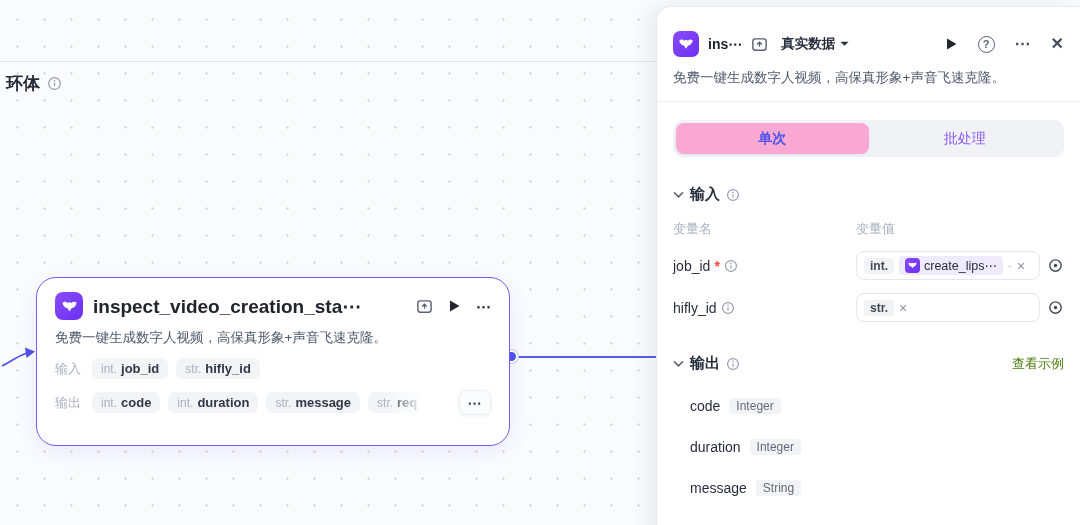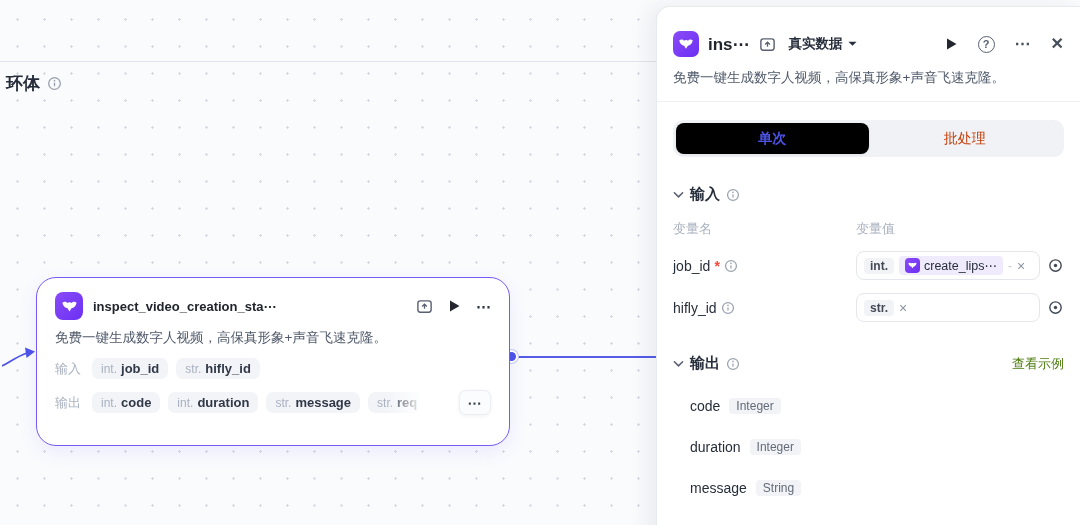--- a/index.html
+++ b/index.html
@@ -27,21 +27,21 @@
   
   .node-card {
     position:absolute; left:36px; top:277px; width:474px; height:169px;
     background:#ffffff; border:1.5px solid #7759f3; border-radius:20px;
     box-shadow:0 6px 18px rgba(99,84,244,.10);
     padding:14px 18px;
   }
   .node-header { display:flex; align-items:center; gap:10px; }
   .logo-badge { width:28px; height:28px; border-radius:8px; background:linear-gradient(135deg,#8a4bf8,#6c2ff2); display:flex; align-items:center; justify-content:center; flex:0 0 auto; }
   .logo-badge.sm { width:26px; height:26px; border-radius:7px; }
-  .node-title { flex:1; font-size:13px; font-weight:700; color:#20242c; white-space:nowrap; overflow:hidden; }
+  .node-title { flex:1; font-size:19px; font-weight:700; color:#20242c; white-space:nowrap; overflow:hidden; }
   .node-hicons { display:flex; align-items:center; gap:15px; color:#434b5b; }
   .glyph-btn { font-size:15px; font-weight:700; color:#2c3340; cursor:pointer; line-height:1; }
   .node-desc { margin-top:9px; font-size:13.5px; color:#4e5869; white-space:nowrap; overflow:hidden; }
   .io-row { margin-top:11px; display:flex; align-items:center; gap:10px; }
   .io-label { width:27px; flex:0 0 auto; font-size:13px; color:#aab2c0; }
   .io-tags { display:flex; align-items:center; gap:8px; overflow:hidden; }
   .tag { display:flex; align-items:baseline; gap:4px; background:#f2f4f8; border-radius:7px; padding:3px 9px; white-space:nowrap; }
   .tag .t-prefix { font-size:12px; color:#a9b1c0; }
   .tag .t-name { font-size:13px; font-weight:700; color:#313847; }
   .tag.faded { -webkit-mask-image:linear-gradient(90deg,#000 30%,transparent 95%); mask-image:linear-gradient(90deg,#000 30%,transparent 95%); }
@@ -49,33 +49,33 @@
 
   
   .panel {
     position:absolute; left:656px; top:6px; right:0; bottom:-30px;
     background:#ffffff; border:1px solid #e8eaf0; border-right:none; border-bottom:none;
     border-radius:14px 0 0 0;
     box-shadow:-8px 0 20px rgba(30,36,50,.07);
     padding:24px 16px 0 16px;
   }
   .p-header { display:flex; align-items:center; gap:9px; }
-  .p-title { font-size:17px; font-weight:700; color:#20242c; white-space:nowrap; }
+  .p-title { font-size:14px; font-weight:700; color:#20242c; white-space:nowrap; }
   .p-mode { display:flex; align-items:center; gap:5px; cursor:pointer; margin-left:4px; }
   .p-mode .mode-label { font-size:13.5px; font-weight:700; color:#272e3b; }
   .p-actions { margin-left:auto; display:flex; align-items:center; gap:20px; }
   .help-circle { width:17px; height:17px; border:1.6px solid #596071; border-radius:50%; display:flex; align-items:center; justify-content:center; font-size:11px; font-weight:700; color:#596071; cursor:pointer; }
   .p-close, .p-more { font-size:16px; font-weight:700; color:#474e5c; cursor:pointer; line-height:1; }
   .p-desc { margin-top:12px; font-size:13.5px; color:#4e5869; white-space:nowrap; overflow:hidden; }
   .p-divider { margin:14px -16px 0 -16px; height:1px; background:#eef0f4; }
 
   .tabs { margin-top:18px; height:37px; background:#f1f2f6; border-radius:10px; padding:3px; display:flex; }
   .tab { flex:1; display:flex; align-items:center; justify-content:center; font-size:14px; border-radius:8px; cursor:pointer; }
-  .tab.active { background:#000000; color:#4d53e8; font-weight:700; box-shadow:0 1px 3px rgba(0,0,0,.07); }
-  .tab.inactive { color:#c2410c; font-weight:500; }
+  .tab.active { background:#f9a8d4; color:#4d53e8; font-weight:700; box-shadow:0 1px 3px rgba(0,0,0,.07); }
+  .tab.inactive { color:#8b5cf6; font-weight:500; }
 
   .section-head { margin-top:28px; display:flex; align-items:center; gap:6px; }
   .section-title { font-size:15px; font-weight:700; color:#272e3b; }
   .section-head .spacer { flex:1; }
   .example-link { font-size:13px; color:#4d7c0f; cursor:pointer; }
 
   .col-heads { margin-top:16px; display:flex; }
   .col-heads .col-name { width:183px; font-size:13px; color:#a9b1bf; }
   .col-heads .col-value { font-size:13px; color:#a9b1bf; }
 

